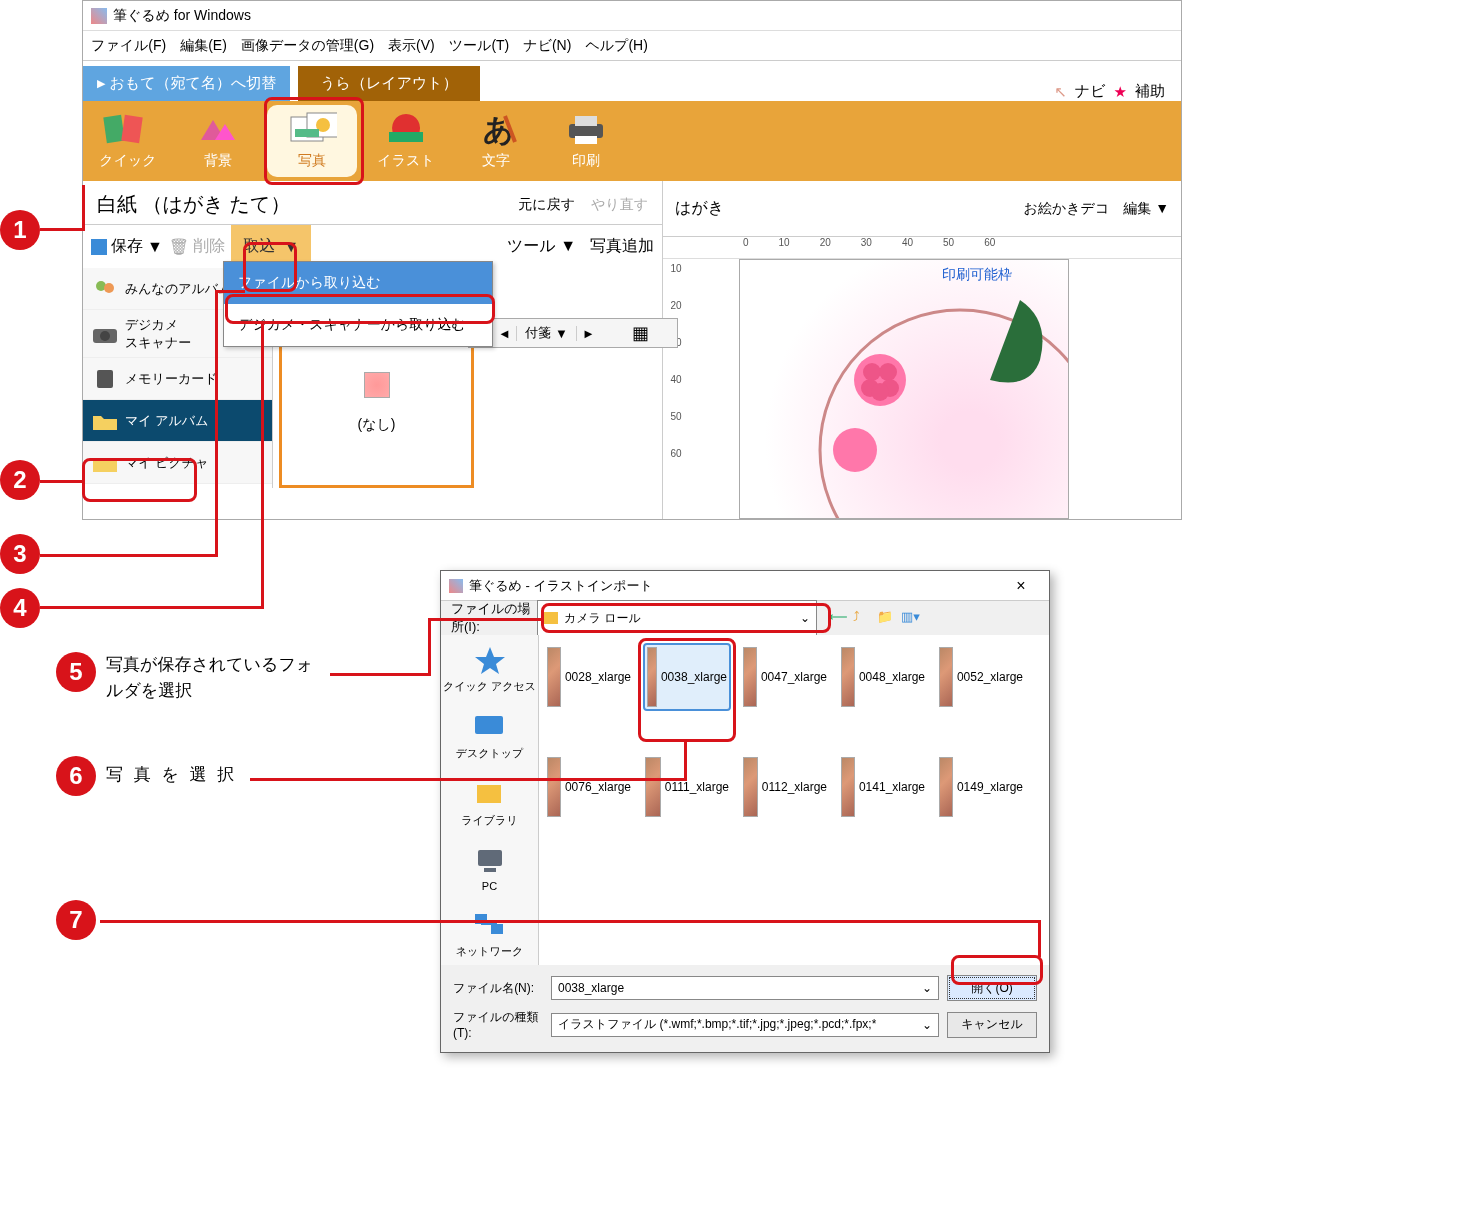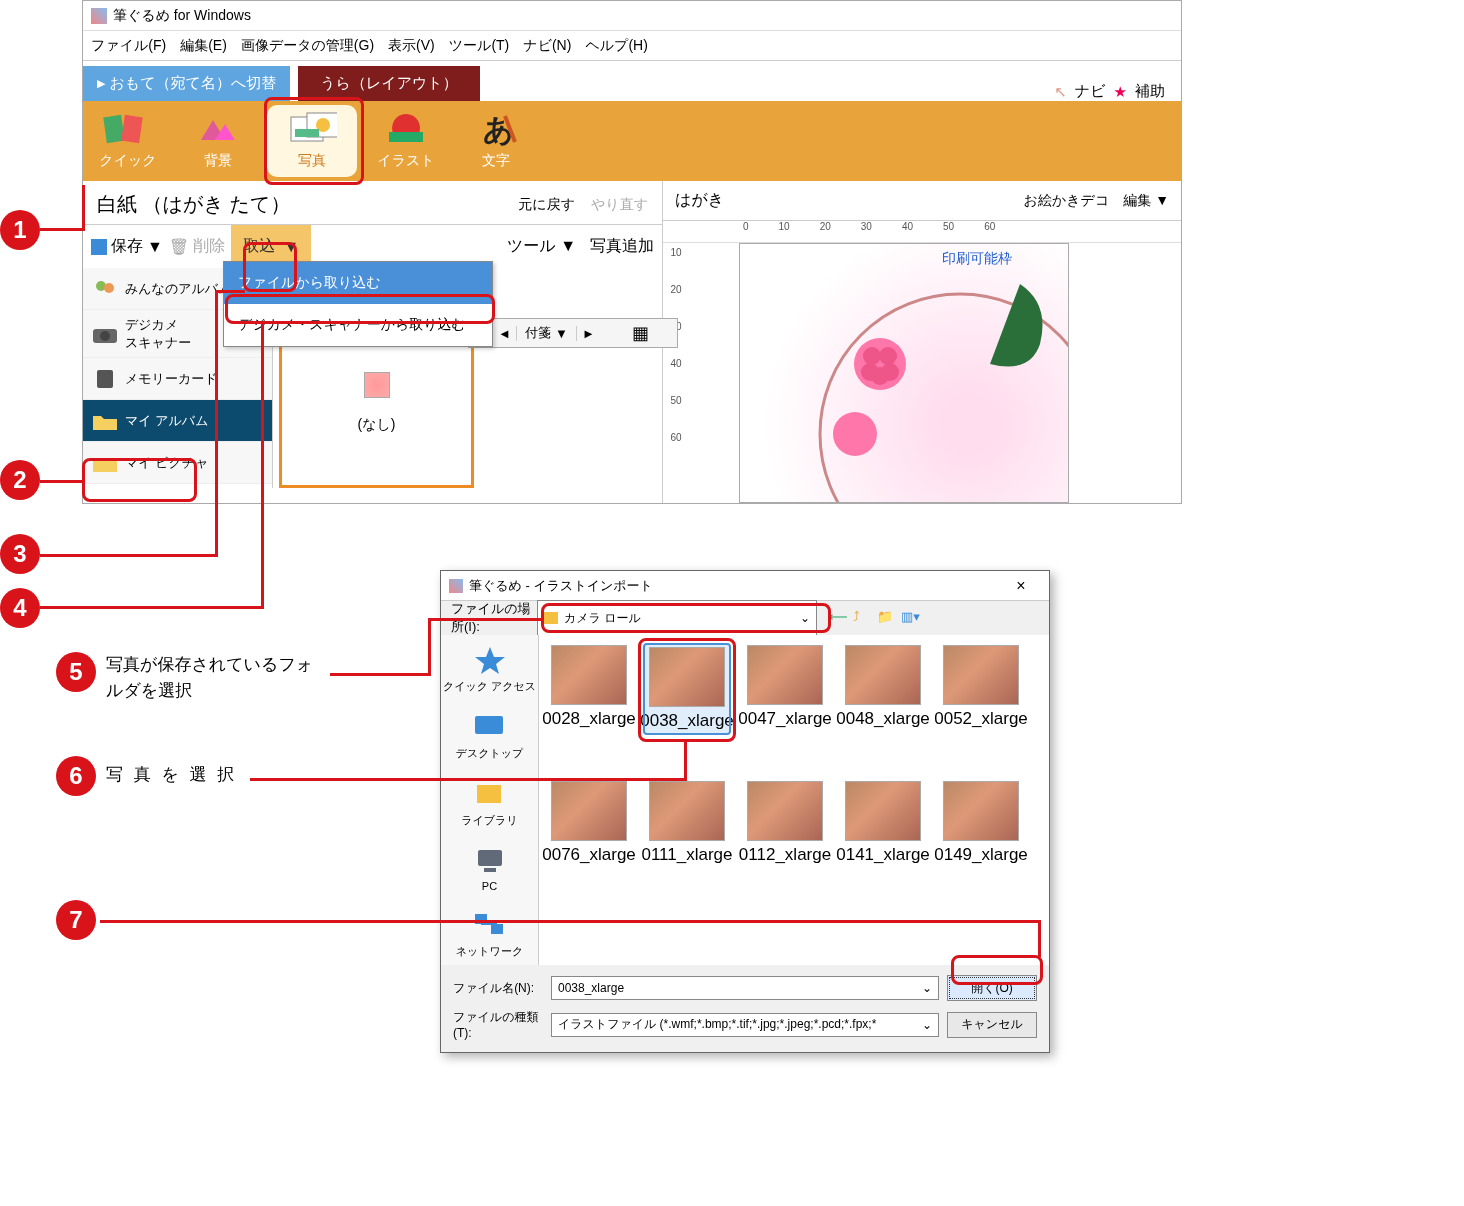--- a/index.html
+++ b/index.html
@@ -8,21 +8,21 @@
   
   .app-window { position: absolute; left: 82px; top: 0; width: 1100px; background: #f5f5f5; border: 1px solid #aaa; }
   .title-bar { height: 30px; background: #fff; display: flex; align-items: center; padding: 0 8px; border-bottom: 1px solid #ddd; }
   .title-bar .app-icon { width: 16px; height: 16px; background: linear-gradient(45deg,#e88,#8be); margin-right: 6px; }
   .menu-bar { height: 30px; background: #fff; display: flex; align-items: center; padding: 0 8px; gap: 14px; font-size: 14px; border-bottom: 1px solid #ccc; }
   .menu-item { cursor: default; }
   
   .tab-row { height: 40px; background: #fff; display: flex; align-items: flex-end; }
   .tab-switch { background: #5fa5e0; color: #fff; font-size: 15px; padding: 8px 14px; display: flex; align-items: center; }
   .tab-switch::before { content: "▶"; font-size: 11px; margin-right: 4px; }
-  .tab-layout { background: #7f1d1d; color: #fff; font-size: 15px; padding: 8px 22px; margin-left: 8px; }
+  .tab-layout { background: #a16207; color: #fff; font-size: 15px; padding: 8px 22px; margin-left: 8px; }
   .tab-right { margin-left: auto; padding-right: 16px; display: flex; align-items: center; gap: 8px; font-size: 15px; }
   .navi-cursor { color: #d98; }
   .star { color: #e05; }
   
   .toolbar { height: 80px; background: #e8a43a; display: flex; align-items: center; }
   .tool-btn { width: 90px; height: 80px; display: flex; flex-direction: column; align-items: center; justify-content: center; color: #fff; font-size: 14px; gap: 4px; }
   .tool-btn .tb-icon { width: 50px; height: 36px; }
   .tool-btn.active { background: #fff7e0; color: #d07b20; border-radius: 10px; margin: 4px; height: 72px; width: 90px; }
   .tb-icon { display:flex; align-items:center; justify-content:center; }
   
@@ -53,21 +53,21 @@
   .import-menu { position: absolute; top: -7px; left: -50px; width: 270px; background: #fff; border: 1px solid #888; box-shadow: 2px 2px 4px rgba(0,0,0,0.2); font-size: 14px; z-index: 5;}
   .import-menu-item { padding: 12px 14px; }
   .import-menu-item.hl { background: #4a90d9; color: #fff; }
   
   .subbar { position: absolute; left: 376px; top: 318px; width: 210px; height: 30px; border: 1px solid #aaa; background: #f5f5f5; display: flex; align-items: center; font-size: 13px; z-index: 4;}
   .subbar .nav-btn { width: 24px; text-align: center; border-right: 1px solid #ccc; }
   .subbar .nav-btn.last { border-right: none; border-left: 1px solid #ccc;}
   .subbar .grid-icon { margin-left: auto; padding: 0 6px; }
   
   .right-pane { flex: 1; padding: 0 0 0 0; }
-  .rp-header { height: 40px; display: flex; align-items: center; padding: 0 12px; border-bottom: 1px solid #ccc; }
+  .rp-header { height: 56px; display: flex; align-items: center; padding: 0 12px; border-bottom: 1px solid #ccc; }
   .rp-header-right { margin-left: auto; display: flex; gap: 14px; font-size: 14px; }
   .ruler-h { height: 22px; display: flex; font-size: 10px; color: #555; padding-left: 80px; gap: 30px; border-bottom: 1px solid #ddd; }
   .canvas-wrap { display: flex; }
   .ruler-v { width: 26px; font-size: 10px; color: #555; display: flex; flex-direction: column; align-items: center; gap: 26px; padding-top: 4px;}
   .canvas { margin-left: 50px; width: 330px; height: 260px; background: radial-gradient(circle at 70% 70%, #fde 10%, #fff 70%); border: 1px solid #aaa; position: relative; overflow: hidden; }
   .canvas .label { position: absolute; top: 6px; right: 56px; color: #2060d0; font-size: 14px; }
   
   
   .file-dialog { position: absolute; left: 440px; top: 570px; width: 610px; background: #f0f0f0; border: 1px solid #666; box-shadow: 4px 4px 10px rgba(0,0,0,0.3); }
   .fd-title { height: 30px; display: flex; align-items: center; padding: 0 8px; font-size: 13px; background: #fff; border-bottom: 1px solid #ccc; }
@@ -76,21 +76,21 @@
   .fd-loc-label { width: 80px; }
   .fd-loc-combo { flex: 1; max-width: 280px; height: 36px; border: 1px solid #888; background: #fff; display: flex; align-items: center; padding: 16px 6px; gap: 6px; font-size: 12px;}
   .fd-loc-combo .arrow { margin-left: auto; }
   .fd-toolbar-icons { display: flex; gap: 6px; margin-left: 6px;}
   .fd-toolbar-icons span { width: 18px; height: 18px; display: inline-block;}
   .fd-body { display: flex; height: 330px; }
   .fd-sidebar { width: 98px; background: #f7f7f7; border-right: 1px solid #ccc; display: flex; flex-direction: column; align-items: center; padding-top: 10px; gap: 18px; font-size: 11px;}
   .fd-side-item { display: flex; flex-direction: column; align-items: center; gap: 4px; }
   .fd-side-icon { width: 36px; height: 30px; }
   .fd-files { flex: 1; background: #fff; padding: 10px 8px; display: flex; flex-wrap: wrap; gap: 14px 14px; align-content: flex-start; overflow: auto;}
-  .fd-file { width: 84px; display: flex; flex-direction: column; align-items: center; gap: 4px; font-size: 17px;}
+  .fd-file { width: 84px; display: flex; flex-direction: row; align-items: center; gap: 4px; font-size: 12px;}
   .fd-file .thumb { width: 76px; height: 60px; background: linear-gradient(135deg,#b86,#d97 40%,#a65); border: 1px solid #aaa;}
   .fd-file.selected { outline: 2px solid #4a90d9; background: #e0eefb; border-radius: 2px; padding: 2px;}
   .fd-bottom { padding: 10px 12px 12px; display: grid; grid-template-columns: 90px 1fr 90px; gap: 8px 8px; font-size: 12px; align-items: center;}
   .fd-input { height: 24px; border: 1px solid #888; background: #fff; padding: 0 6px; display: flex; align-items: center;}
   .fd-input .arrow { margin-left: auto; }
   .fd-btn { height: 26px; border: 1px solid #888; background: #e8e8e8; display: flex; align-items: center; justify-content: center;}
   .fd-btn.focus { outline: 1px dotted #333; outline-offset: -3px; background: #dbeaff;}
   
   
   .callout-num { position: absolute; width: 40px; height: 40px; background: #d8131a; color: #fff; border-radius: 50%; display: flex; align-items: center; justify-content: center; font-size: 24px; font-weight: bold; z-index: 20;}
@@ -172,20 +172,30 @@
       <span>イラスト</span>
     </div>
     <div class="tool-btn">
       <div class="tb-icon">
           <svg width="50" height="36">
             <text x="12" y="28" font-size="30" fill="#222" font-weight="bold">あ</text>
             <line x1="34" y1="4" x2="44" y2="30" stroke="#c52" stroke-width="4"></line>
           </svg>
         </div>
       <span>文字</span>
+    </div>
+    <div class="tool-btn">
+      <div class="tb-icon">
+          <svg width="50" height="36">
+            <rect x="8" y="12" width="34" height="14" fill="#555" rx="3"></rect>
+            <rect x="14" y="4" width="22" height="10" fill="#ddd"></rect>
+            <rect x="14" y="24" width="22" height="8" fill="#fff"></rect>
+          </svg>
+        </div>
+      <span>印刷</span>
     </div>
   </div>
 
   <div class="content-row">
 
     <div class="left-pane">
       <div class="doc-title-row">
         <span class="doc-title">白紙 （はがき たて）</span>
         <div class="doc-actions">
           <span>元に戻す</span>

